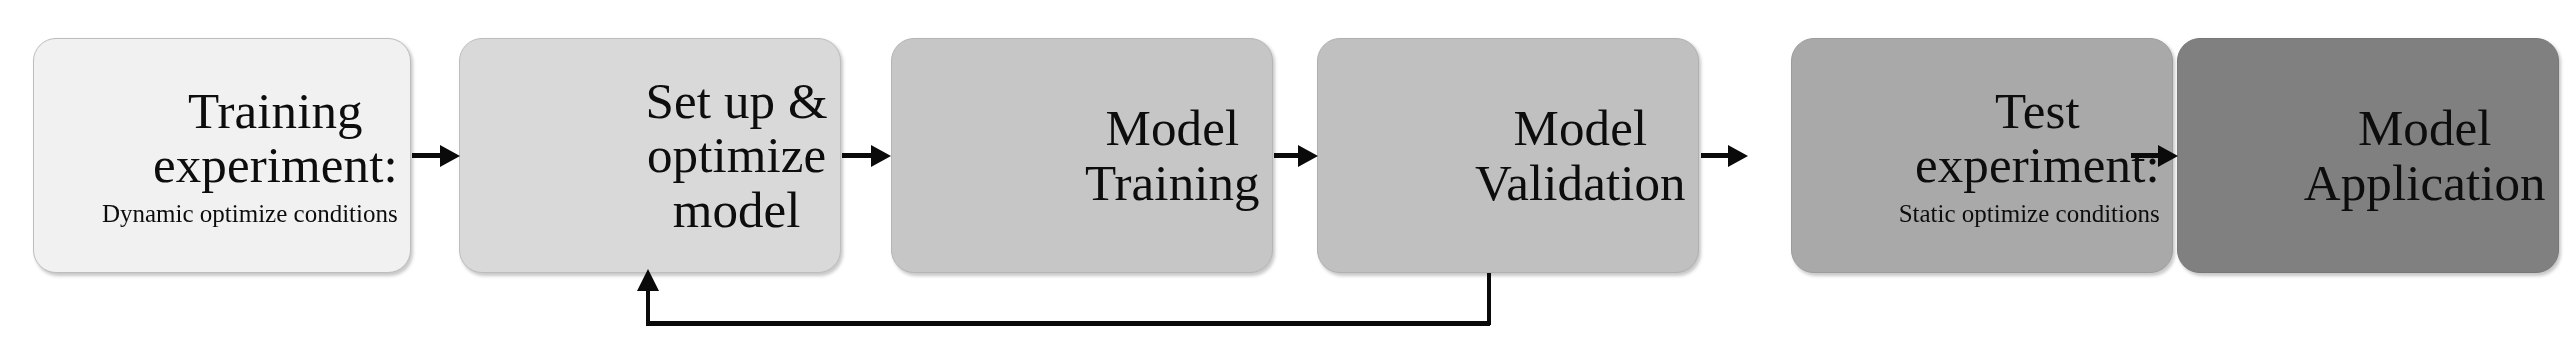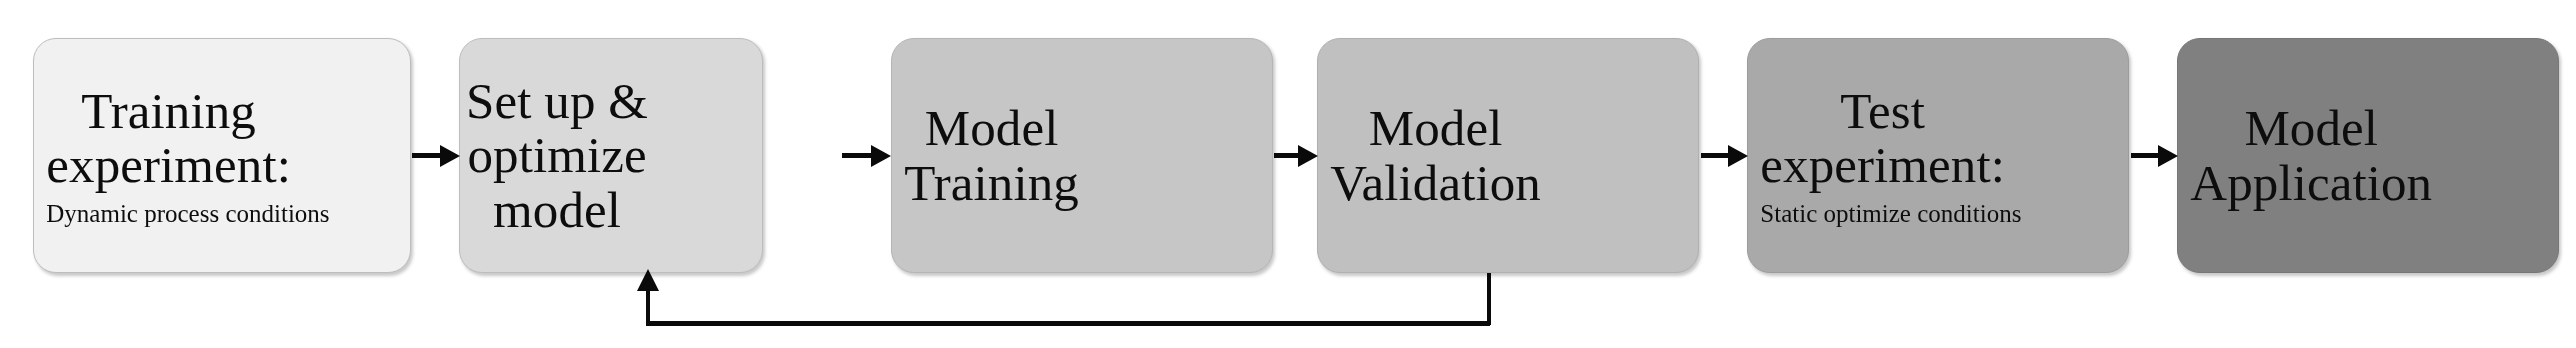--- a/index.html
+++ b/index.html
@@ -24,21 +24,21 @@
   
   .step-box {
     position: absolute;
     top: 38px;
     height: 235px;
     box-sizing: border-box;
     border: 1.4px solid #bdbdbd;
     border-radius: 23px;
     display: flex;
     flex-direction: column;
-    align-items: flex-start;
+    align-items: flex-end;
     justify-content: center;
     text-align: center;
     color: #0d0d0d;
     box-shadow: 2px 2.7px 3.4px rgba(0,0,0,0.22);
     padding: 0 12.3px;
   }
 
   .step-title {
     font-size: 51px;
     line-height: 1.07;
@@ -50,21 +50,21 @@
   .step-subtitle {
     font-size: 25px;
     line-height: 1.1;
     margin-top: 6.8px;
     white-space: nowrap;
     font-weight: normal;
   }
 
   
   #box-0 { left: 33px;   width: 378px; }
-  #box-1 { left: 459px;  width: 304px; padding-left: 6px; }
+  #box-1 { left: 459px;  width: 382px; padding-left: 6px; }
   #box-2 { left: 891px; width: 382px; }
   #box-3 { left: 1317px; width: 382px; }
   #box-4 { left: 1747px; width: 382px; }
   #box-5 { left: 2177px; width: 382px; }
 
   
   .connector {
     position: absolute;
     top: 150px;
     height: 11px;
@@ -124,40 +124,40 @@
   }
 </style>
 </head>
 <body>
 
 <div id="diagram">
 
   <div class="step-box" id="box-0" style="background: rgb(241, 241, 241); border-color: rgb(189, 189, 189);">
     <div class="step-title">Training
 experiment:</div>
-    <div class="step-subtitle">Dynamic process conditions</div>
+    <div class="step-subtitle">Dynamic optimize conditions</div>
   </div>
 
   <div class="step-box" id="box-1" style="background: rgb(217, 217, 217); border-color: rgb(189, 189, 189);">
     <div class="step-title">Set up &amp;
 optimize
 model</div>
   </div>
 
   <div class="step-box" id="box-2" style="background: rgb(198, 198, 198); border-color: rgb(181, 181, 181);">
     <div class="step-title">Model
 Training</div>
   </div>
 
   <div class="step-box" id="box-3" style="background: rgb(192, 192, 192); border-color: rgb(176, 176, 176);">
     <div class="step-title">Model
 Validation</div>
   </div>
 
-  <div class="step-box" id="box-4" style="background: rgb(169, 169, 169); border-color: rgb(156, 156, 156);">
+  <div class="step-box" id="box-4" style="background: rgb(169, 169, 169); border-color: rgb(156, 156, 156); margin-left: 44px;">
     <div class="step-title">Test
 experiment:</div>
     <div class="step-subtitle">Static optimize conditions</div>
   </div>
 
   <div class="step-box" id="box-5" style="background: rgb(128, 128, 128); border-color: rgb(119, 119, 119);">
     <div class="step-title">Model
 Application</div>
   </div>
 

